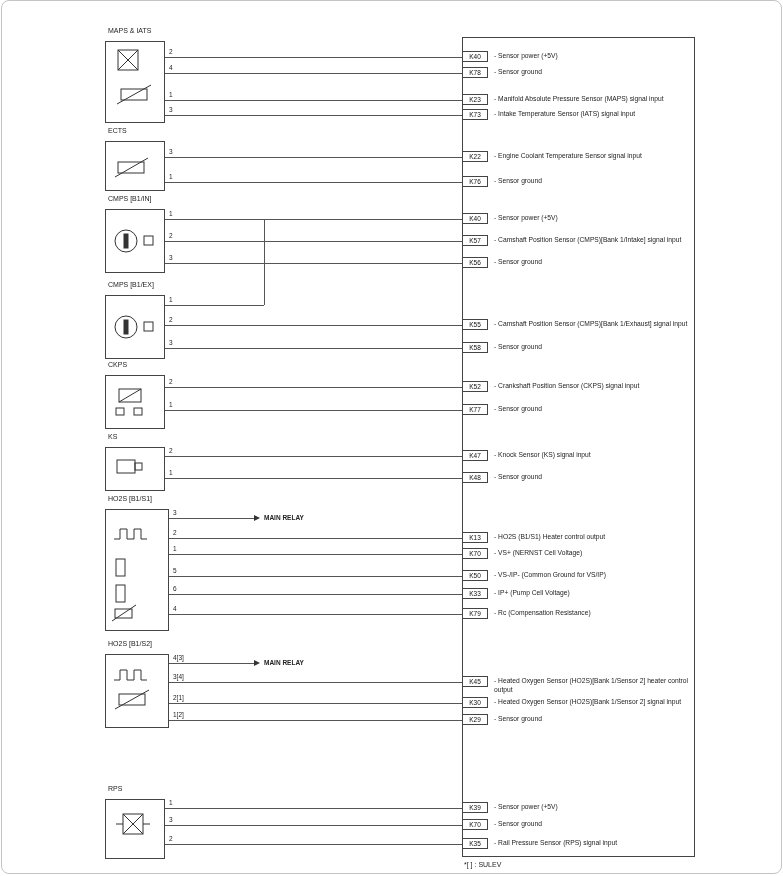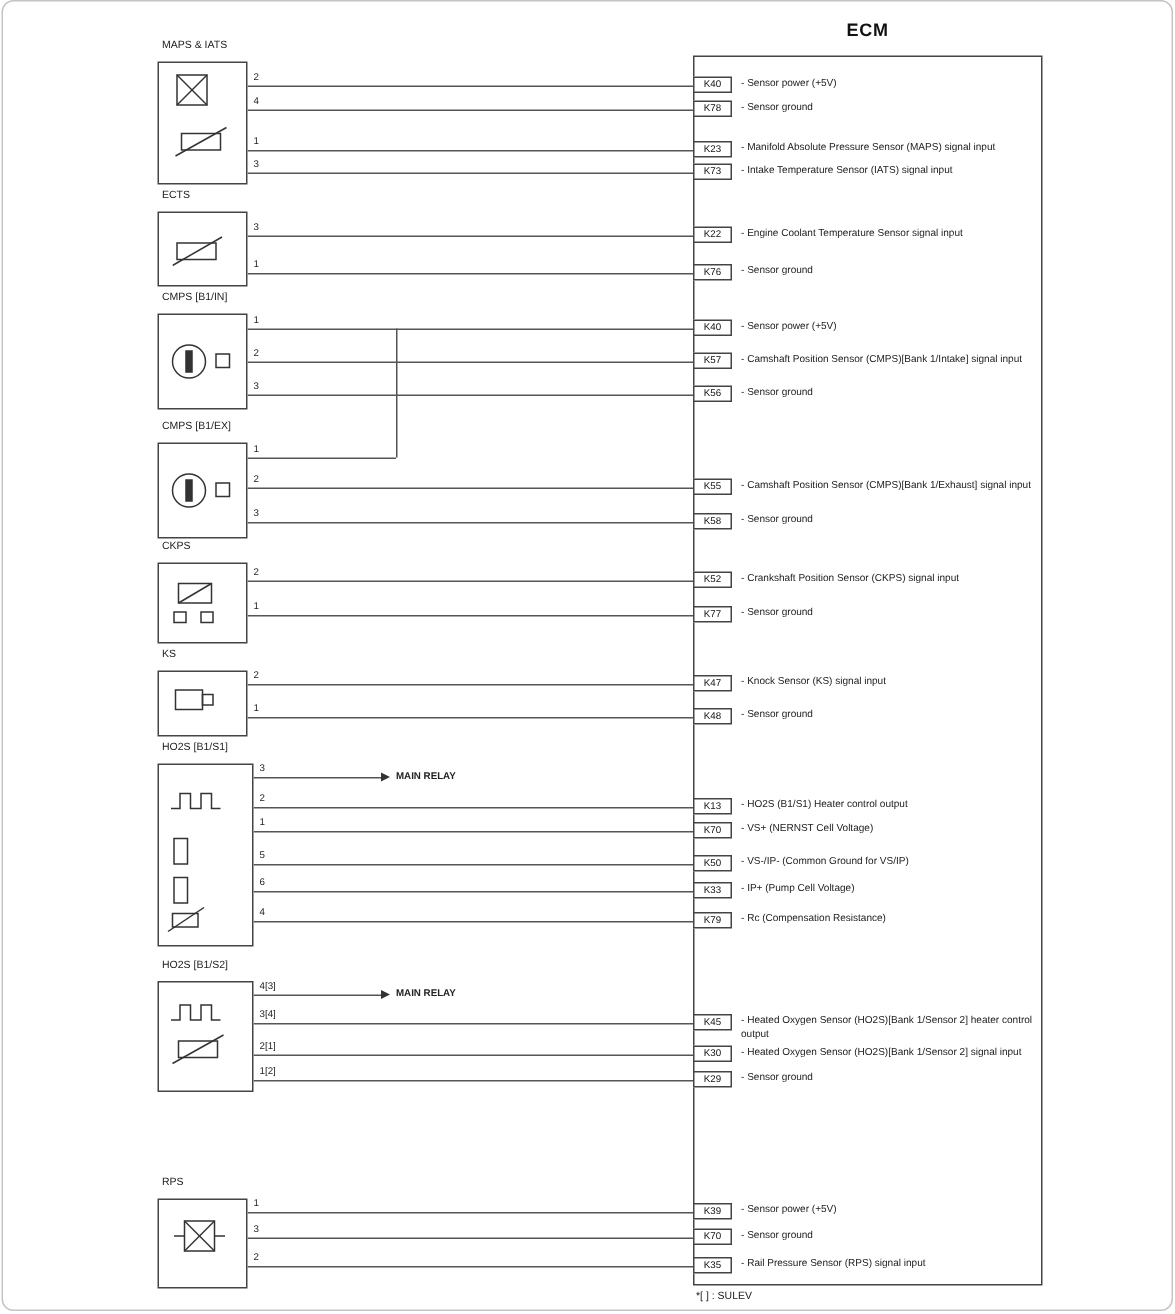--- a/index.html
+++ b/index.html
@@ -26,21 +26,20 @@
   .symwrap { position:absolute; z-index:4; }
   .arrow { position:absolute; width:0; height:0; border-left:6px solid #333;
            border-top:3.5px solid transparent; border-bottom:3.5px solid transparent; }
   .relaylabel { position:absolute; font-size:6.5px; font-weight:bold; color:#222; white-space:nowrap; }
 </style>
 </head>
 <body>
 
 <div class="frame">
   <div id="diagram">
-    <div class="ecm-title">ECM</div>
     <div class="ecm-box"></div>
     <div class="footnote">*[ ] : SULEV</div>
   <div class="pinbox" style="left: 460px; top: 50px;">K40</div>
       <div class="pindesc" style="left: 492px; top: 51px;">Sensor power (+5V)</div>
       <div class="pinbox" style="left: 460px; top: 66px;">K78</div>
       <div class="pindesc" style="left: 492px; top: 67px;">Sensor ground</div>
       <div class="pinbox" style="left: 460px; top: 93px;">K23</div>
       <div class="pindesc" style="left: 492px; top: 94px;">Manifold Absolute Pressure Sensor (MAPS) signal input</div>
       <div class="pinbox" style="left: 460px; top: 108px;">K73</div>
       <div class="pindesc" style="left: 492px; top: 109px;">Intake Temperature Sensor (IATS) signal input</div>

